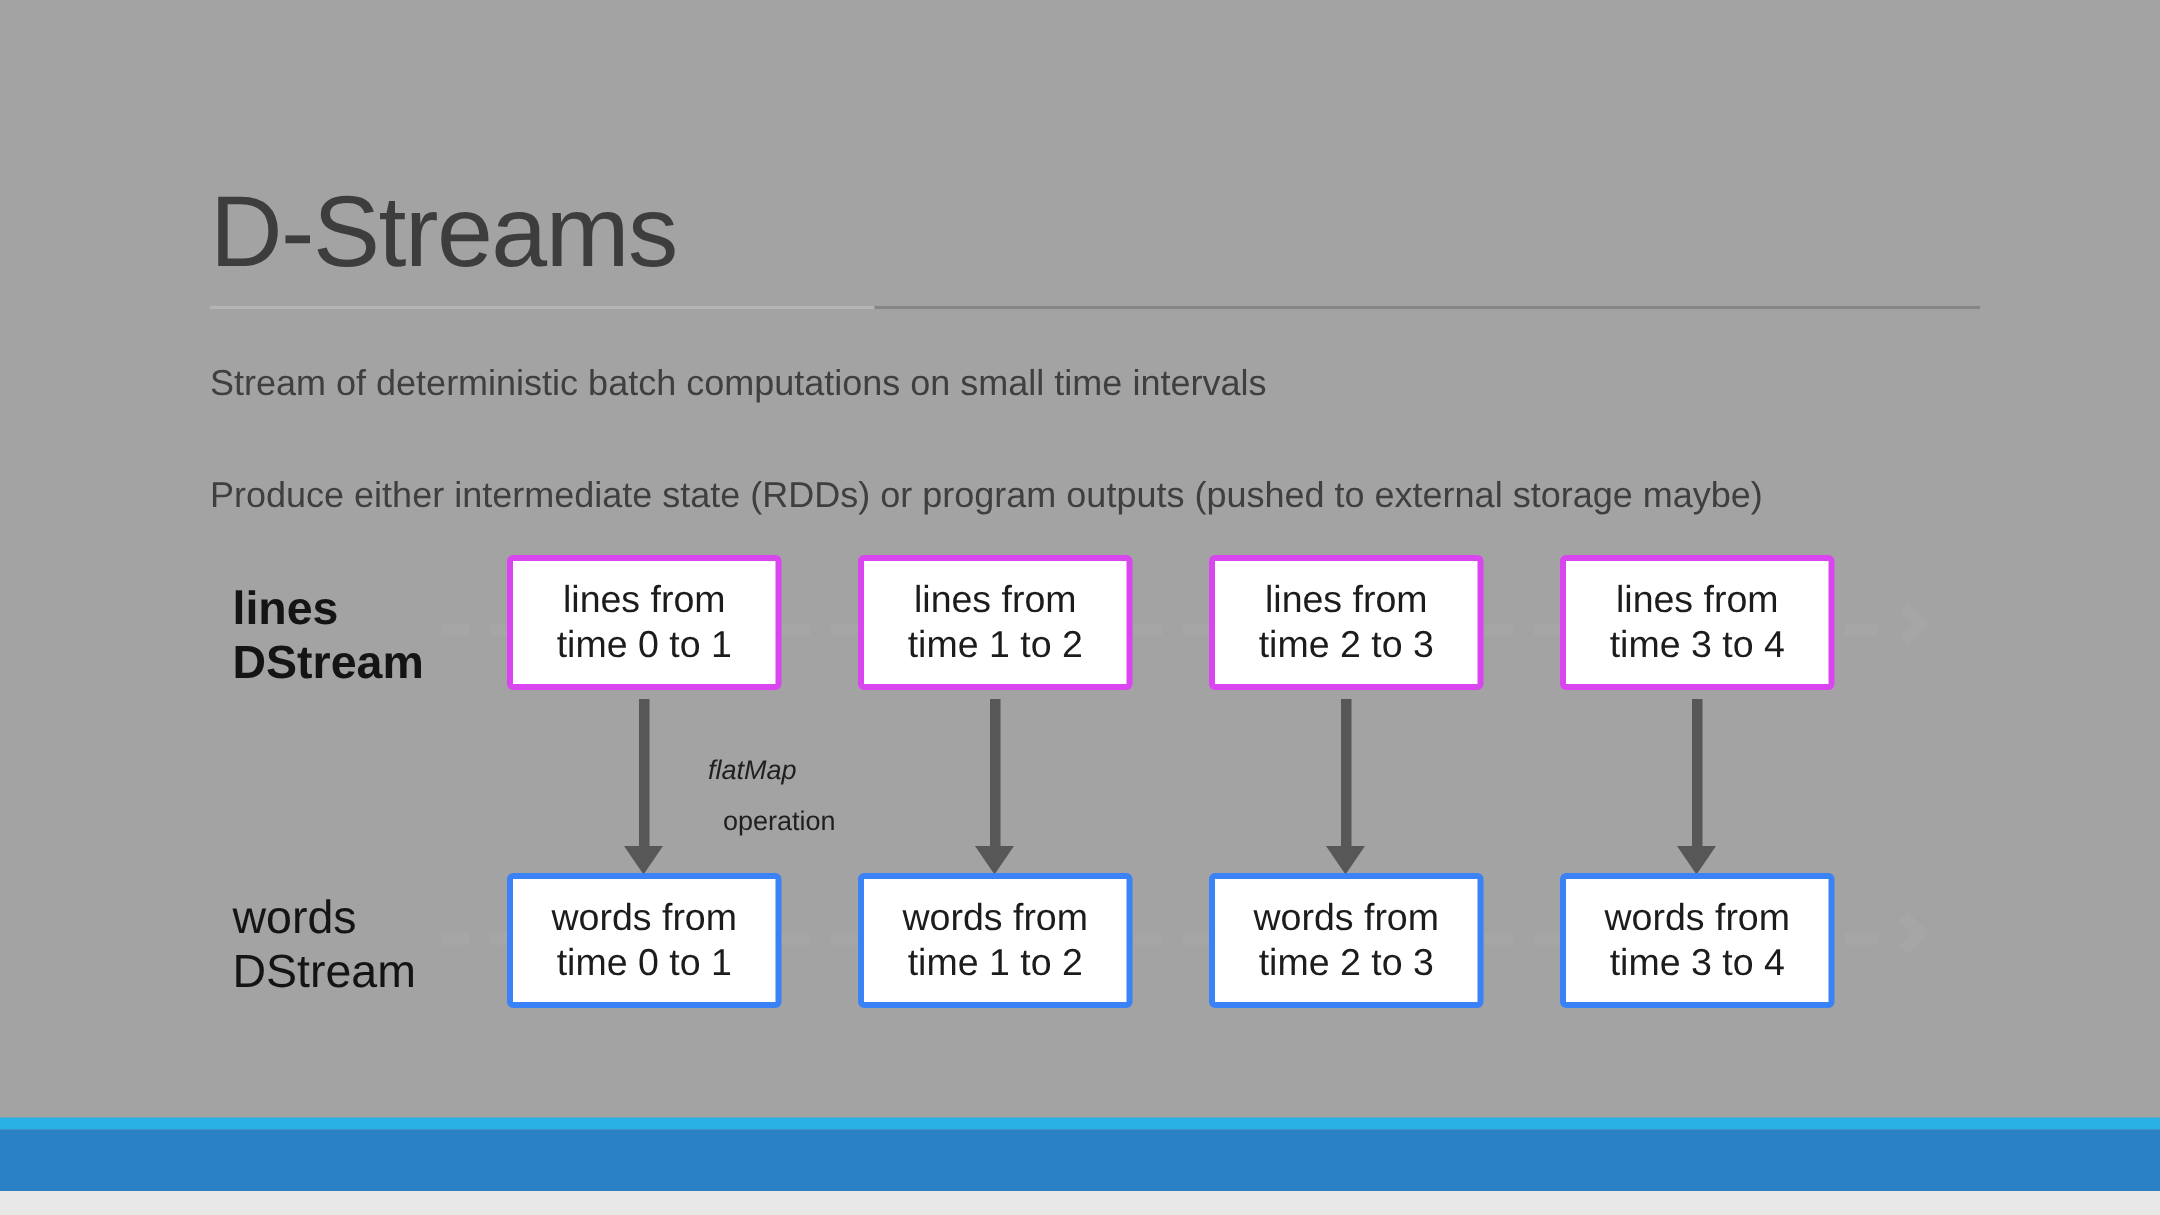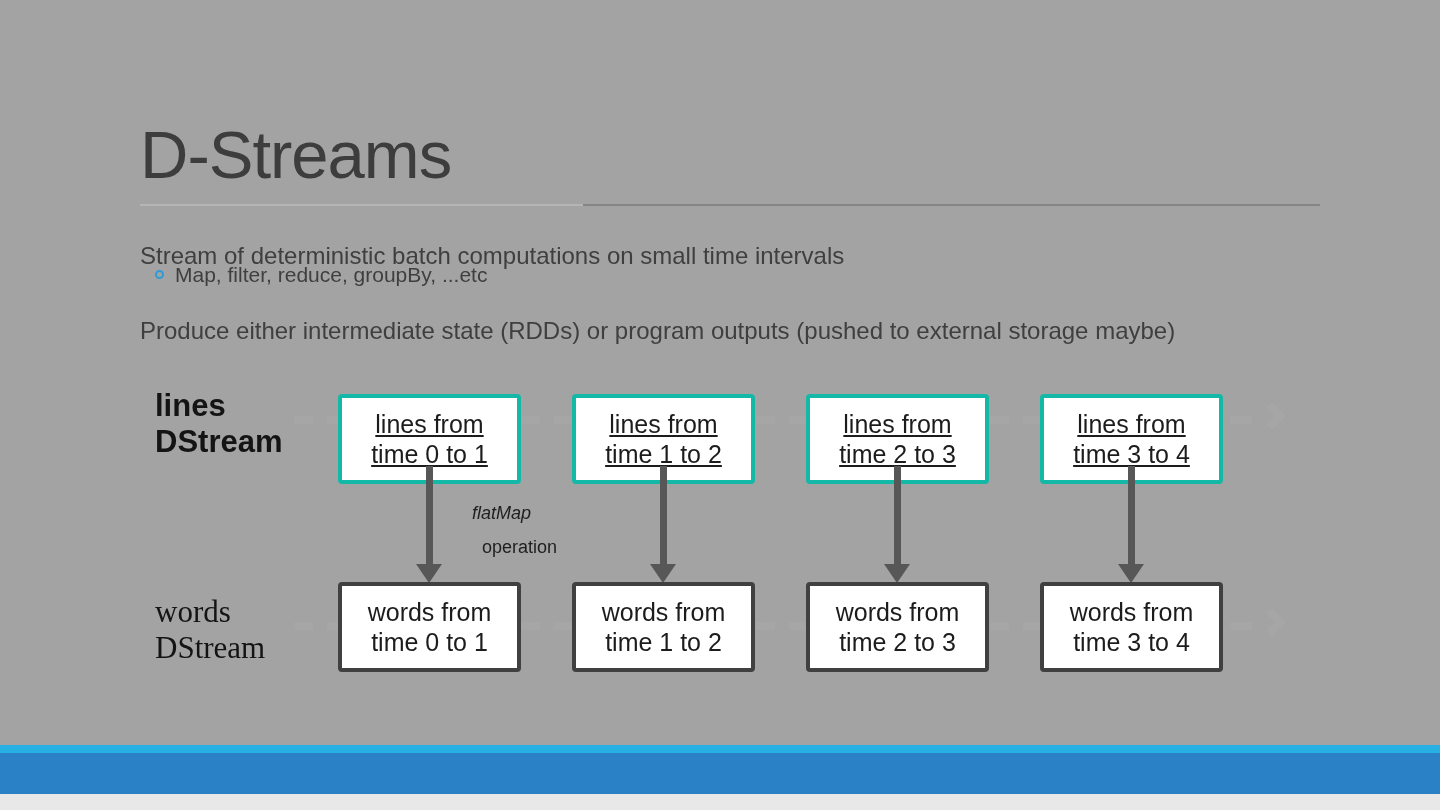--- a/index.html
+++ b/index.html
@@ -31,31 +31,31 @@
     position:absolute; left:140px; top:315px; width:1130px;
     font-size:24px; color:#3f3f3f; line-height:31px;
   }
 
   
   .row-label {
     position:absolute; left:155px;
     font-size:31px; line-height:36px; color:#141414;
   }
   .row-label.lines { top:388px;font-weight:bold; }
-  .row-label.words { top:594px;font-family:Liberation Serif, serif; }
+  .row-label.words { top:594px; }
   .row-label span { display:block; }
 
   .box {
     position:absolute; width:183px; height:90px;
     background:#ffffff; border-radius:4px;
     display:flex; flex-direction:column; align-items:center; justify-content:center;
     font-size:25px; line-height:30px; color:#1c1c1c; text-align:center;
   }
-  .box.green { border:4px solid #14b8a6; top:394px;text-decoration:underline; }
-  .box.blue  { border:4px solid #404040; top:582px; }
+  .box.green { border:4px solid #d946ef; top:370px; }
+  .box.blue  { border:4px solid #3b82f6; top:582px; }
   .c0 { left:338px; } .c1 { left:572px; } .c2 { left:806px; } .c3 { left:1040px; }
 
   .dash {
     position:absolute; height:8px;
     background:repeating-linear-gradient(90deg,#a6a6a6 0 19px,transparent 19px 33px);
   }
   .dash.toprow { top:416px; } .dash.botrow { top:622px; }
   .d-stub { left:294px; width:44px; }
   .d-g1 { left:521px; width:51px; }
   .d-g2 { left:756px; width:50px; }
@@ -95,23 +95,20 @@
 <body>
 
 <div class="slide">
 
   <div class="title">D-Streams</div>
   <div class="rule-left"></div>
   <div class="rule-right"></div>
 
   <div class="body1">Stream of deterministic batch computations on small time intervals</div>
 
-  <div class="bullet-row">
-    <span class="bullet-dot"></span><span>Map, filter, reduce, groupBy, ...etc</span>
-  </div>
 
   <div class="body2">Produce either intermediate state (RDDs) or program outputs (pushed to external storage maybe)</div>
 
   <div class="row-label lines">
     <span>lines</span>
     <span>DStream</span>
   </div>
   <div class="row-label words">
     <span>words</span>
     <span>DStream</span>

